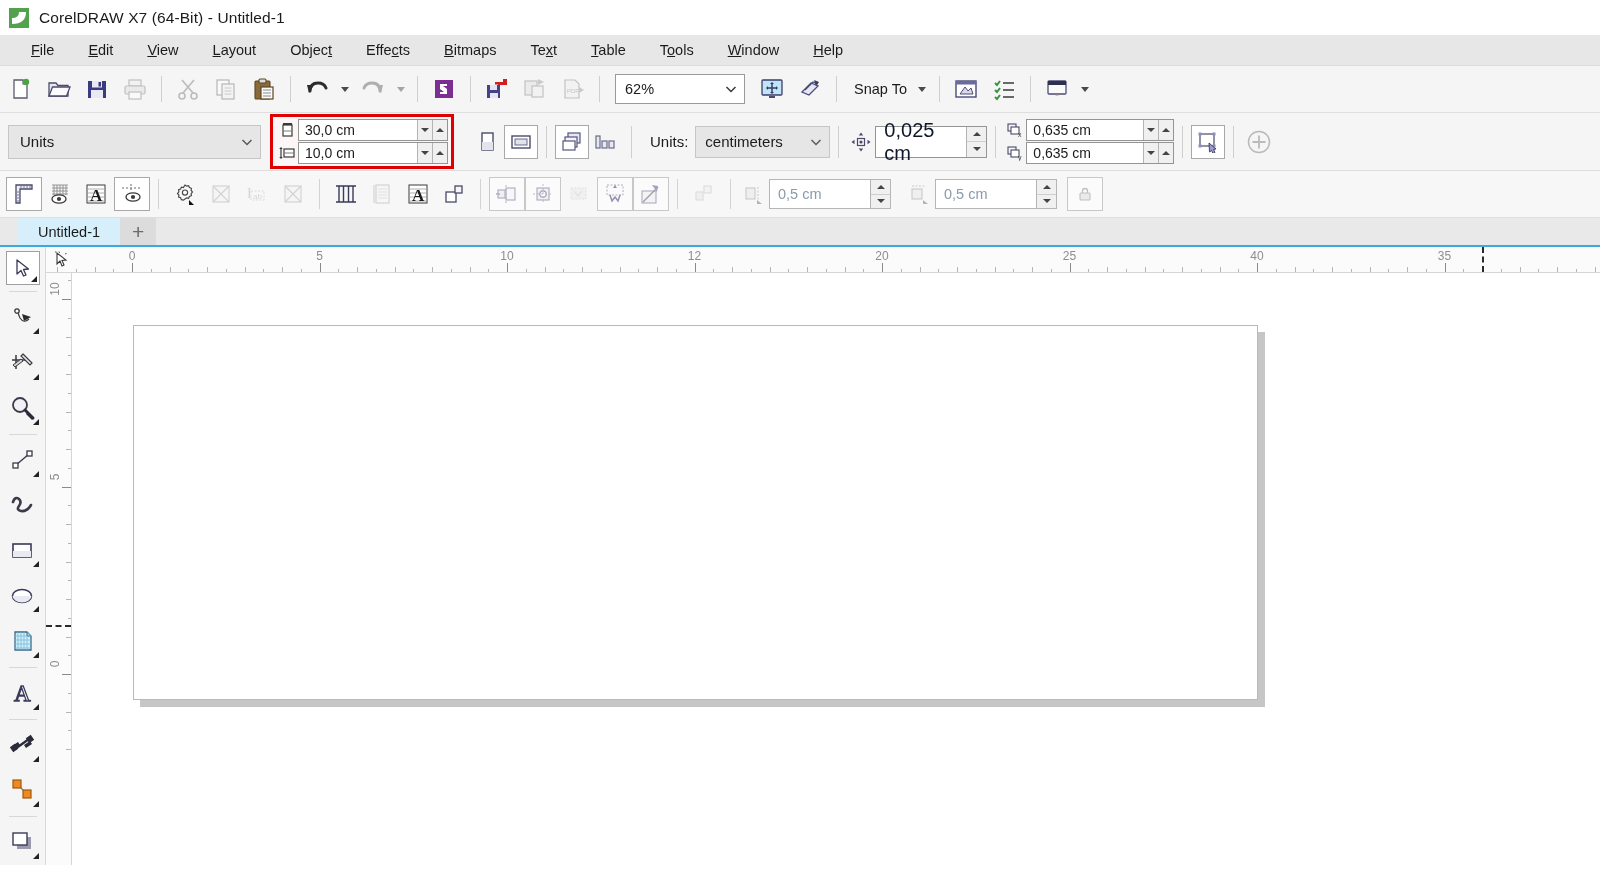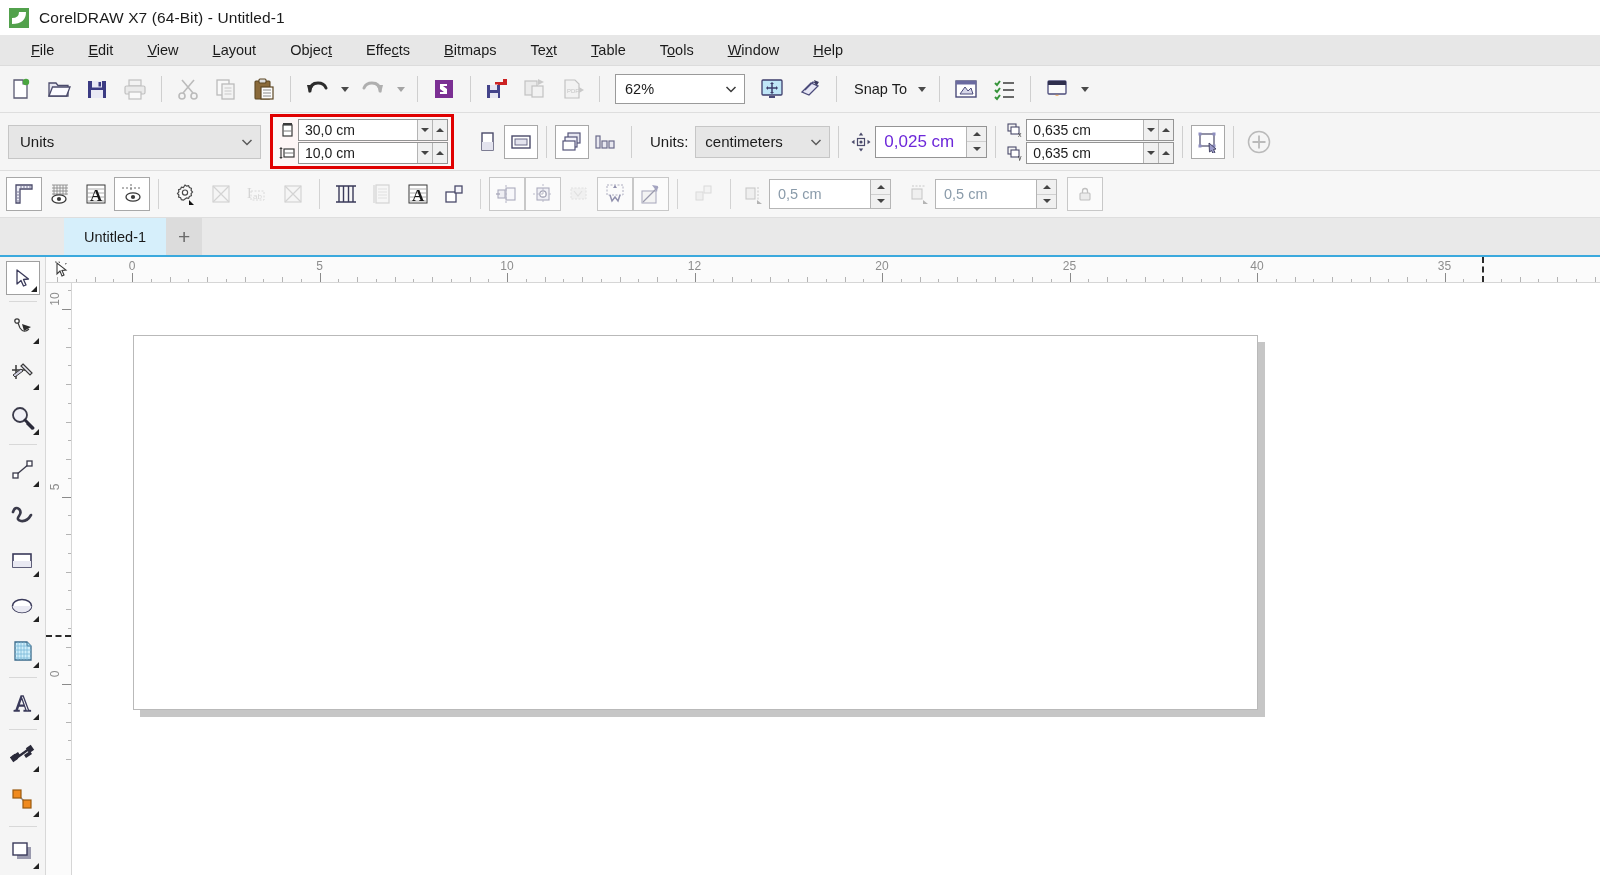--- a/index.html
+++ b/index.html
@@ -218,21 +218,21 @@
   }
 
   .nudge-field {
     width: 112px; height: 32px;
     background: #fff;
     border: 1px solid #949494;
     display: flex; align-items: stretch;
     flex: none;
   }
   .nudge-field .val {
-    flex: 1; font-size: 17px; color: #6d28d9;
+    flex: 1; font-size: 20px; color: #0f172a;
     padding-left: 8px; display: flex; align-items: center;
   }
   .nudge-spin {
     width: 20px;
     background: #f0f0f0;
     border-left: 1px solid #b4b4b4;
     display: flex; flex-direction: column;
   }
   .nudge-spin > div {
     flex: 1;
@@ -269,26 +269,26 @@
     display: flex; align-items: stretch;
     flex: none;
   }
   .t3-field .val {
     flex: 1; font-size: 14.5px; color: #8a9baa;
     padding-left: 8px; display: flex; align-items: center;
   }
 
   
   .tabbar {
-    height: 39px;
+    height: 29px;
     background: #e9e9e9;
     display: flex;
     align-items: stretch;
     border-bottom: 2px solid #3ba9dd;
-    padding-left: 64px;
+    padding-left: 18px;
   }
   .doc-tab {
     background: #d6effb;
     border-bottom: none;
     padding: 0 20px;
     display: flex; align-items: center;
     font-size: 14.5px;
     color: #1b1b1b;
     cursor: default;
   }

